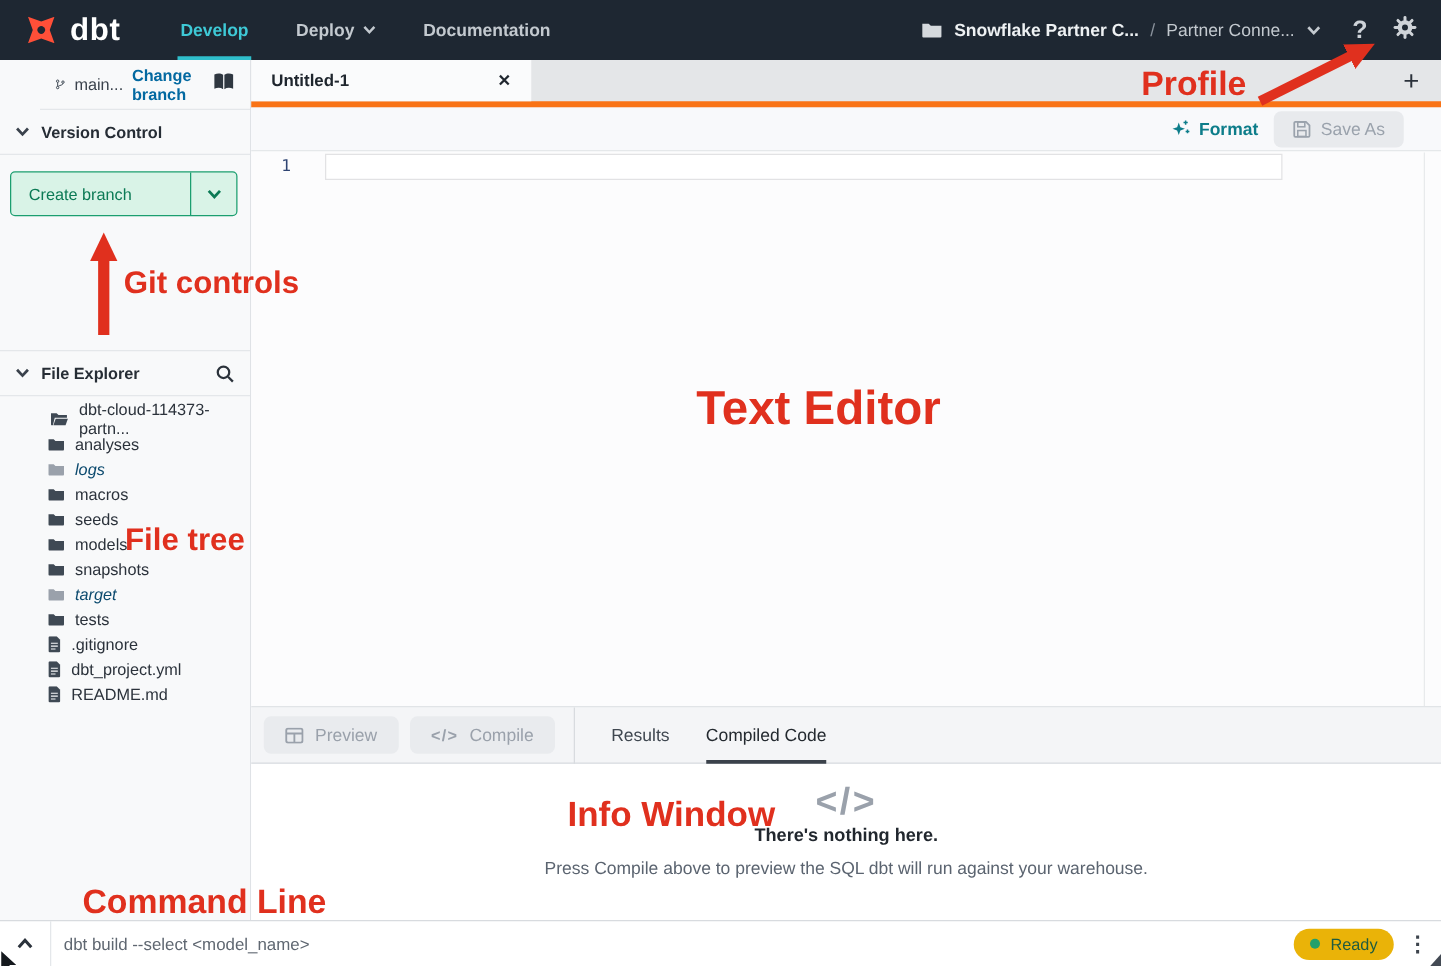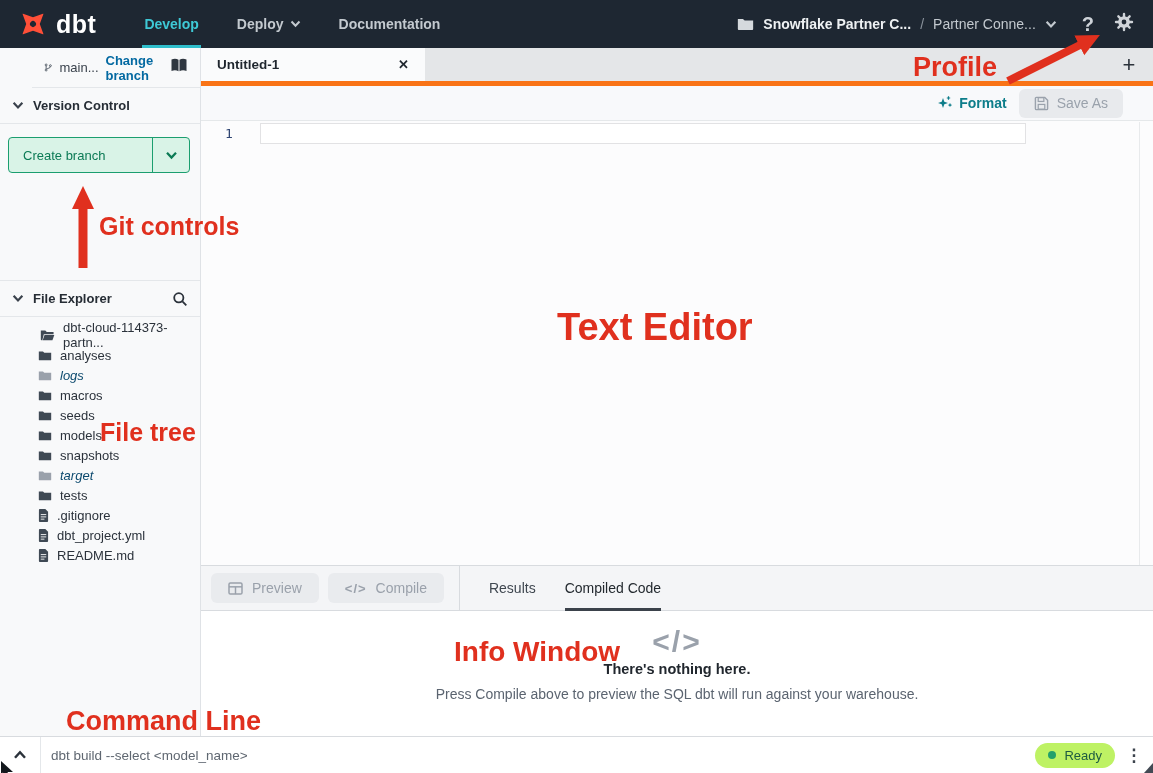--- a/index.html
+++ b/index.html
@@ -94,21 +94,21 @@
   .big-code { font-size:30px; font-weight:bold; color:#9aa1ab; letter-spacing:2px; }
   .empty-title { margin-top:2px; font-size:14.5px; font-weight:bold; color:#21272e; }
   .empty-sub { margin-top:9px; font-size:14px; color:#5b6470; }
 
   
   .command-bar { position:absolute; left:0; bottom:0; width:100%; height:37px; background:#fff;
                  border-top:1px solid #d8dbdf; display:flex; align-items:center; }
   .cmd-toggle { width:41px; height:37px; display:flex; align-items:center; justify-content:center;
                 cursor:pointer; border-right:1px solid #e4e7ea; }
   .cmd-text { margin-left:10px; font-size:13.5px; color:#5f6771; }
-  .ready-pill { margin-left:auto; height:25px; padding:0 13px; background:#bef264; border-radius:13px;
+  .ready-pill { margin-left:auto; height:25px; padding:0 13px; background:#eab308; border-radius:13px;
                 display:flex; align-items:center; gap:8px; }
   .ready-dot { width:8px; height:8px; border-radius:50%; background:#22a06b; }
   .ready-text { font-size:13px; color:#1d5b41; }
   .kebab { width:38px; text-align:center; font-size:17px; font-weight:bold; color:#3d444d; cursor:pointer; }
 
   
   .ann { position:absolute; color:#e0301e; font-weight:bold; z-index:30; white-space:nowrap;
          font-family:"Liberation Sans", sans-serif; }
   .ann-profile { left:913px; top:52px; font-size:27px; }
   .ann-git { left:99px; top:212px; font-size:25px; }

